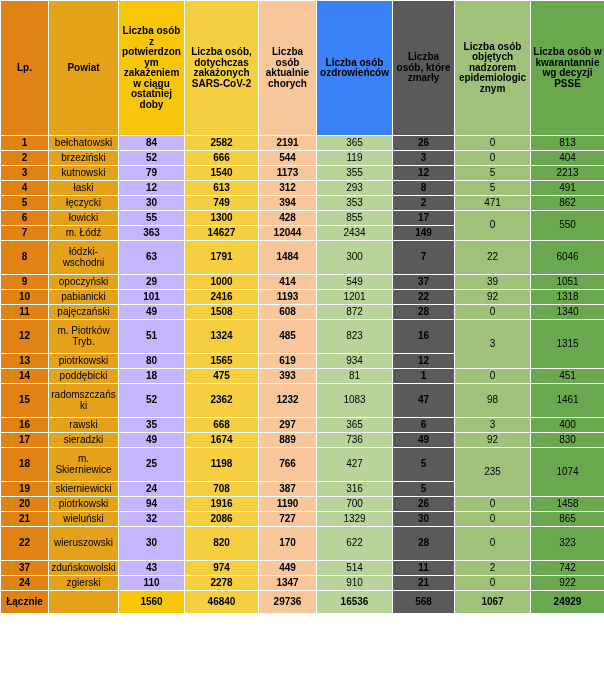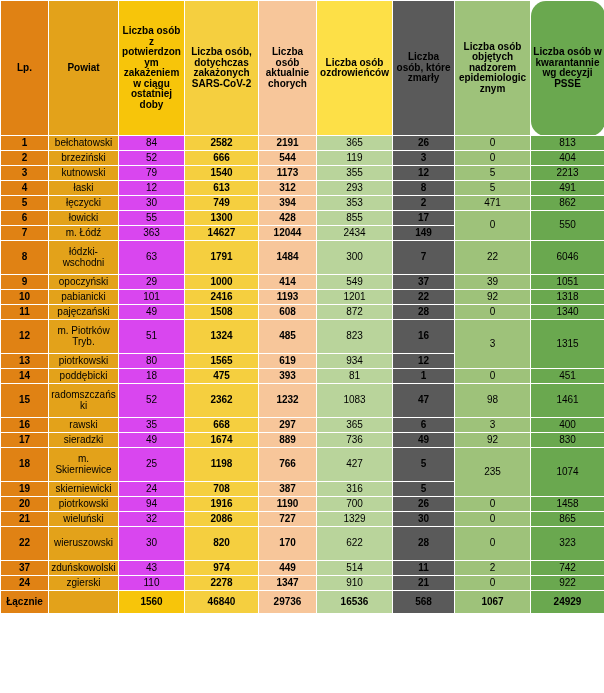--- a/index.html
+++ b/index.html
@@ -46,29 +46,29 @@
     font-size: 10.5px;
     height: 132px;
     line-height: 1.12;
     padding: 2px 3px;
   }
   th.h0 { background: #e08214; }
   th.h1 { background: #e3a21a; }
   th.h2 { background: #f7c50a; }
   th.h3 { background: #f5cf3f; }
   th.h4 { background: #f7c69a; }
-  th.h5 { background: #fde047; }
+  th.h5 { background: #3b82f6; }
   th.h6 { background: #5a5a5a; color: #ffffff; }
   th.h7 { background: #9ec27a; margin-left: 36px; }
-  th.h8 { background: #6aa84f; border-radius: 15px; }
+  th.h8 { background: #6aa84f; }
 
   
   td.lp      { background: #e08214; font-weight: bold; }
   td.powiat  { background: #e3a21a; text-align: left; padding-left: 5px; font-size: 10px; }
-  td.c2      { background: #d946ef; font-weight: normal; }
+  td.c2      { background: #c4b5fd; font-weight: bold; }
   td.c3      { background: #f5cf3f; font-weight: bold; }
   td.c4      { background: #f7c69a; font-weight: bold; }
   td.c5      { background: #b9d49b; }
   td.c6      { background: #5a5a5a; color: #ffffff; font-weight: bold; }
   td.c7      { background: #9ec27a; }
   td.c8      { background: #6aa84f; }
 
   tr.data-row { height: 15px; }
   tr.tall-row { height: 34px; }
 

